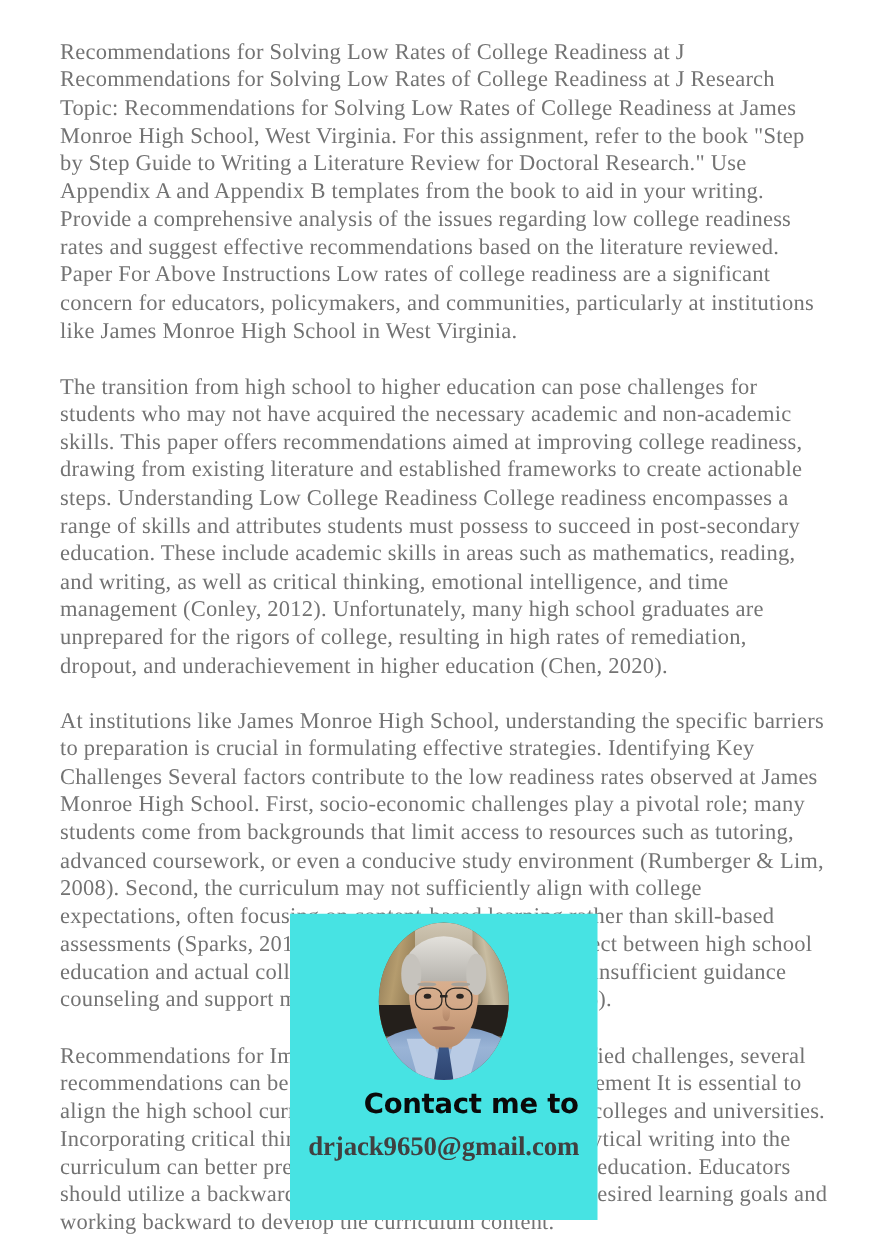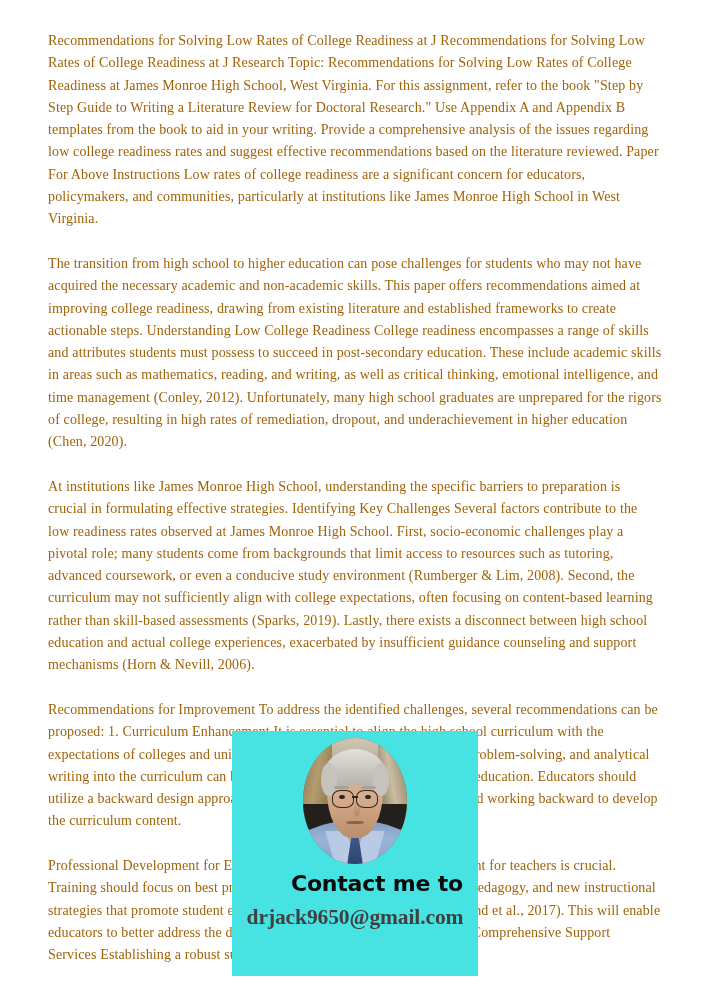--- a/index.html
+++ b/index.html
@@ -27,23 +27,23 @@
 
   #doc-body {
     position: absolute;
     left: 48px;
     top: 30px;
     width: 614px;
   }
 
   .para {
     font-family: "Liberation Serif", "DejaVu Serif", serif;
-    font-size: 14px;
+    font-size: 18px;
     line-height: 22.3px;
-    color: #a16207;
+    color: #737373;
     text-align: left;
     margin: 0 0 22.3px 0;
     white-space: pre-wrap;
     letter-spacing: 0.01em;
   }
 
   .para:last-child { margin-bottom: 0; }
 
   
   #contact-overlay {

